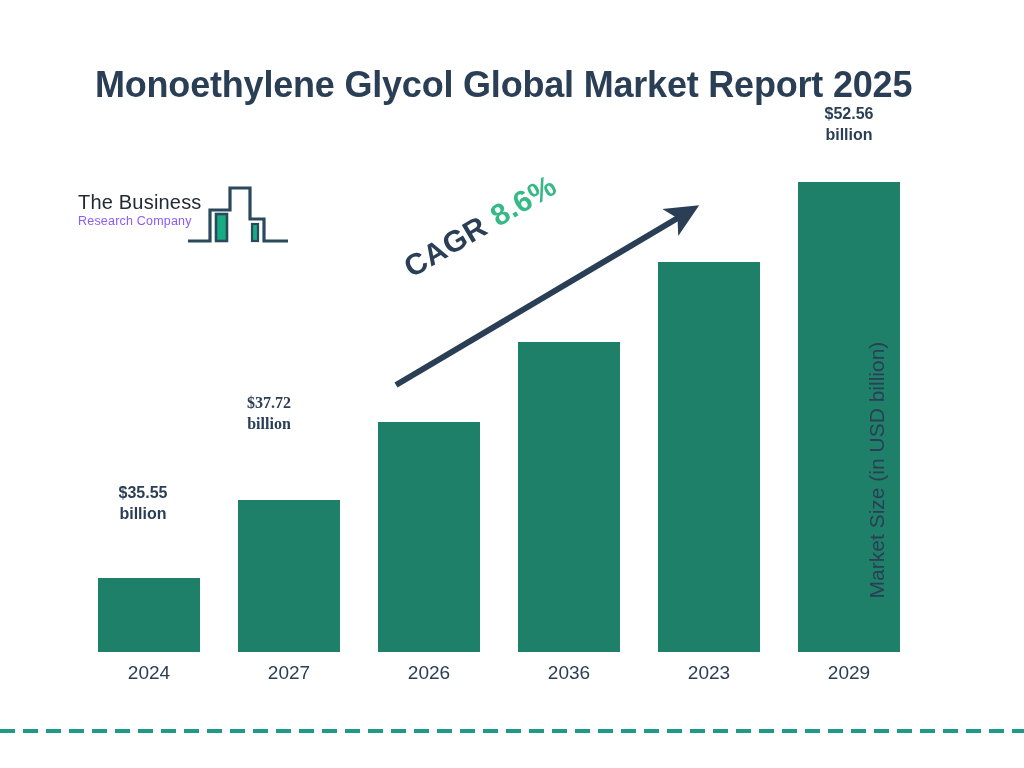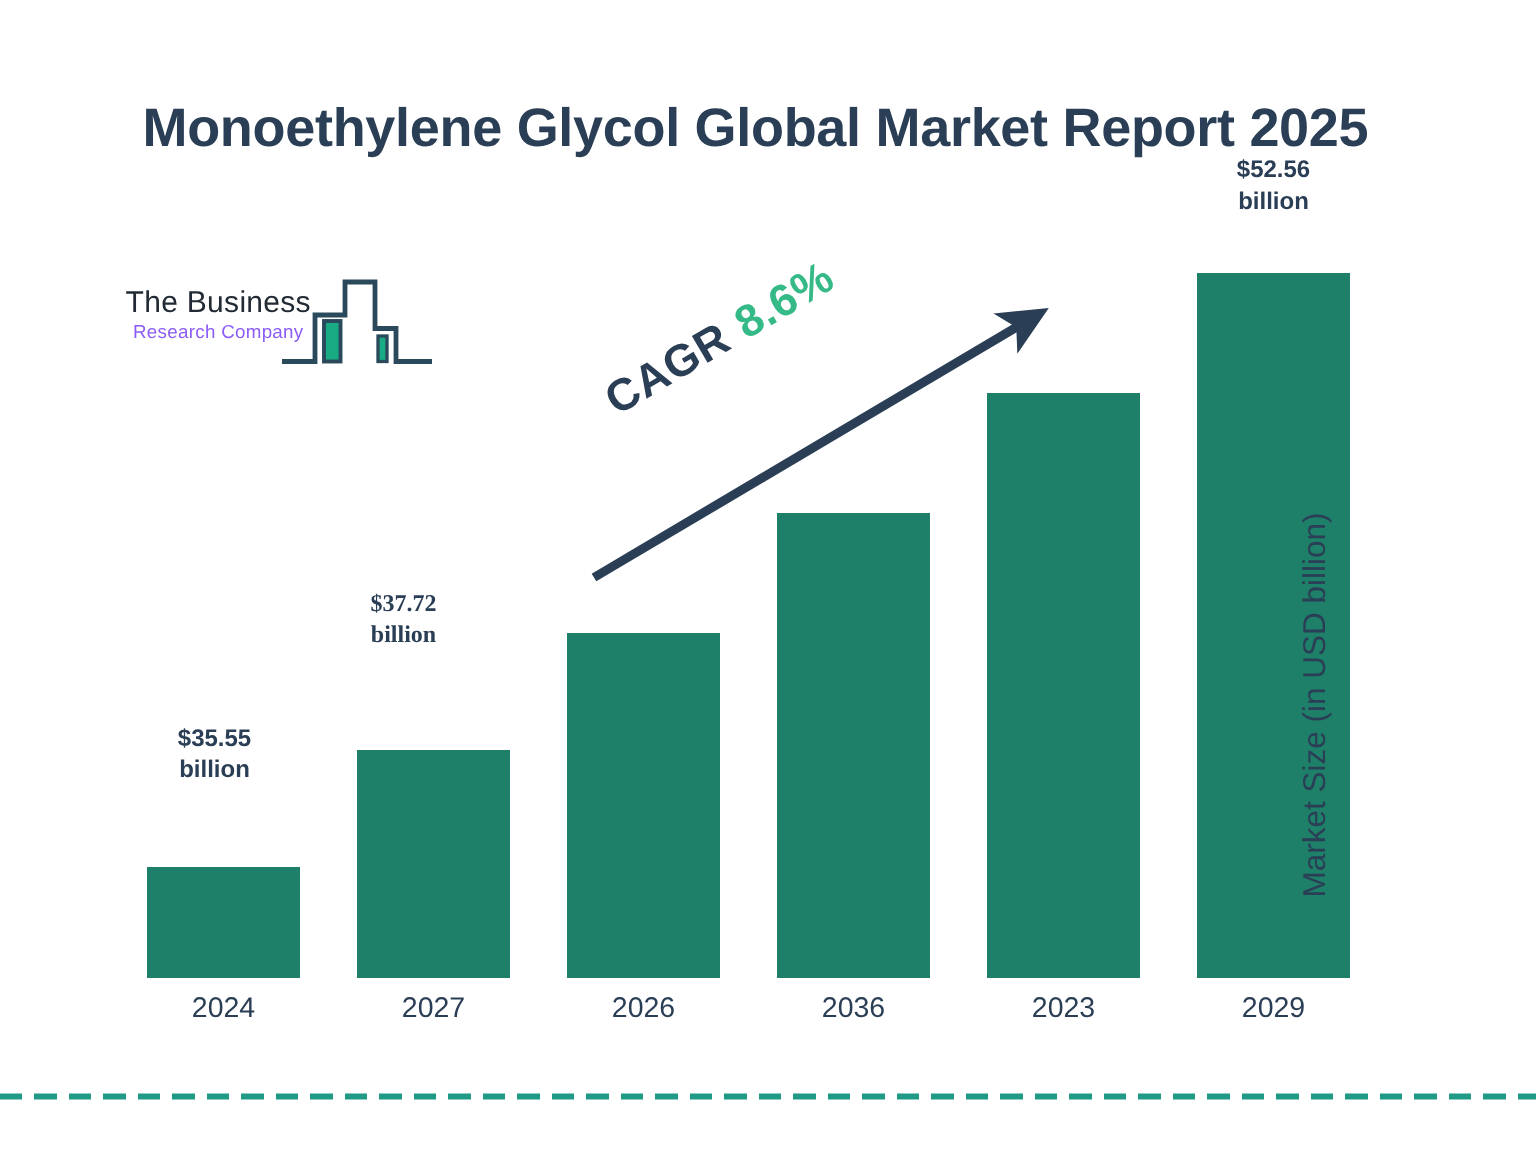--- a/index.html
+++ b/index.html
@@ -19,21 +19,21 @@
     font-size: 36px;
     font-weight: bold;
     line-height: 1.22;
     color: #2a3e55;
     letter-spacing: -0.2px;
     margin-top: 31px;
   }
 
   
   #logo { position: absolute; left: 78px; top: 186px; width: 210px; height: 62px; }
-  #logo-text { position: absolute; left: 0; top: 6px; width: 135px; text-align: center; }
+  #logo-text { position: absolute; left: 0; top: 6px; width: 135px; }
   #logo-line1 {
     font-family: "Liberation Sans", sans-serif;
     font-size: 20px; color: #222a33; letter-spacing: 0.2px; line-height: 1;
   }
   #logo-line2 {
     font-family: "Liberation Sans", sans-serif;
     font-size: 12.5px; color: #8b5cf6; letter-spacing: 0.2px;
     margin-top: 3px; line-height: 1;
   }
   #logo-mark { position: absolute; left: 110px; top: 0; }

